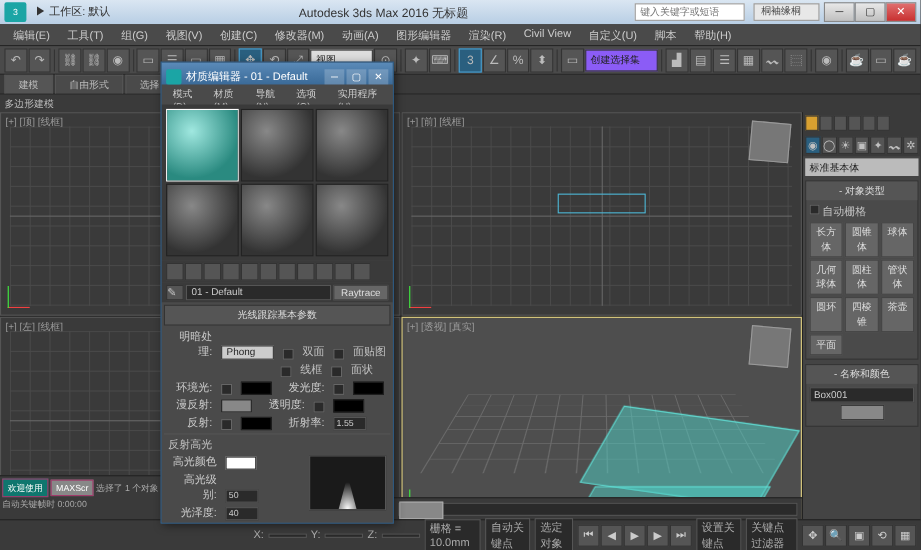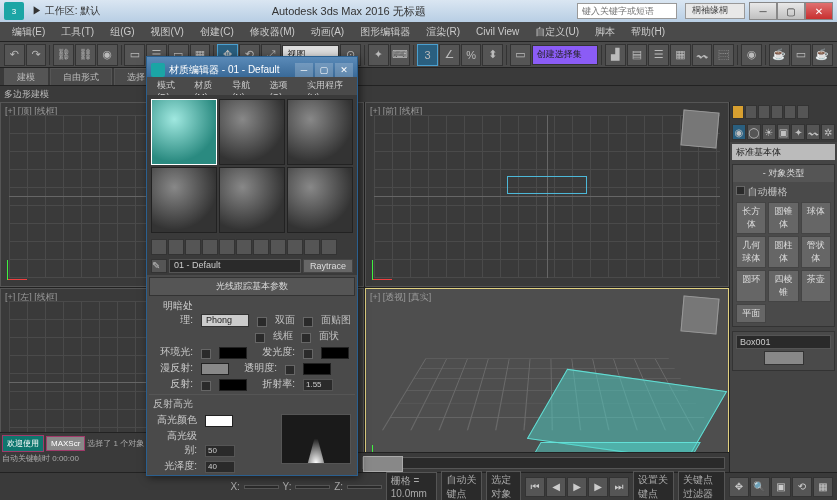--- a/index.html
+++ b/index.html
@@ -273,20 +273,21 @@
           <div class="sp-btn">圆柱体</div>
           <div class="sp-btn">管状体</div>
           <div class="sp-btn">圆环</div>
           <div class="sp-btn">四棱锥</div>
           <div class="sp-btn">茶壶</div>
           <div class="sp-btn">平面</div>
         </div>
       </div>
     </div>
     <div class="sp-rollout">
+      <div class="hdr">- 名称和颜色</div>
       <div class="body">
         <input class="sp-input" value="Box001" style="">
         <div class="sp-swatch"></div>
       </div>
     </div>
   </div>
 </div>
 
 <div class="matdialog">
   <div class="dtitle">

